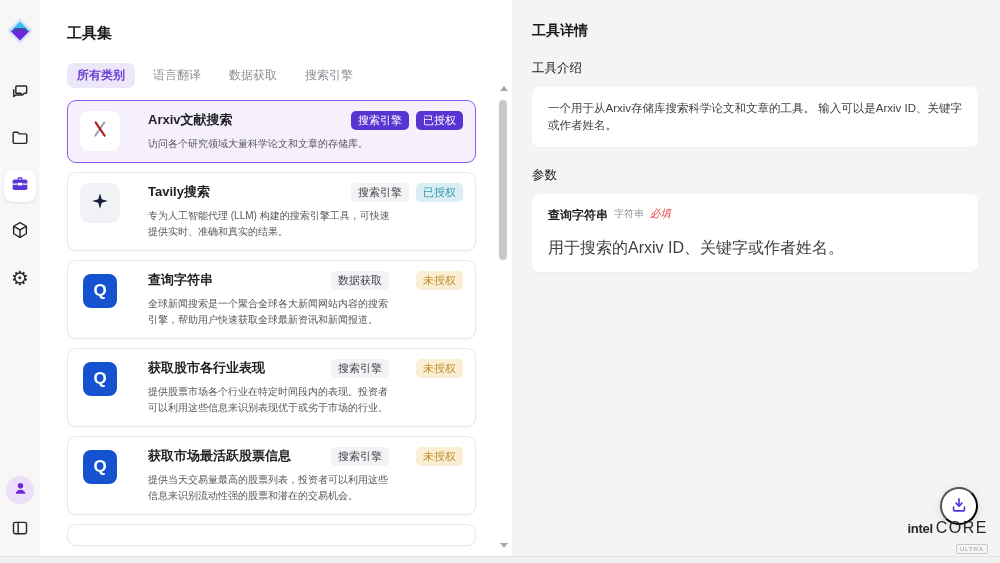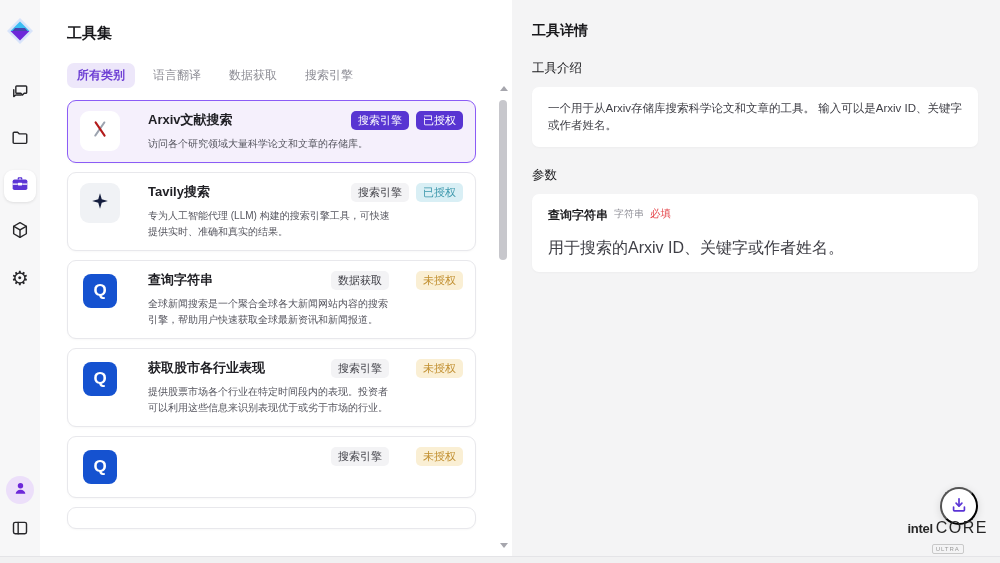--- a/index.html
+++ b/index.html
@@ -61,28 +61,28 @@
   .detail-panel { position:absolute; left:512px; top:0; width:488px; height:556px;
     background:#f4f4f5; padding:0 22px 0 20px; }
   .detail-title { margin-top:22px; font-size:14px; font-weight:700; color:#18181b; }
   .section-h { margin-top:20px; font-size:12.5px; font-weight:400; color:#18181b; }
   .white-box { margin-top:10px; background:#ffffff; border-radius:7px; padding:13px 16px;
     box-shadow:0 1px 2px rgba(0,0,0,.03); }
   .intro-text { font-size:11.5px; color:#3f3f46; line-height:17px; }
   .param-row-head { display:flex; align-items:flex-start; gap:6px; }
   .param-name { font-size:12px; font-weight:700; color:#18181b; }
   .param-type { font-size:10px; color:#8e8e96; }
-  .param-required { font-size:10.5px; color:#e5484d; }
+  .param-required { font-size:10.5px; color:#e5484d;font-style:italic; }
   .param-desc { margin-top:14px; font-size:16px; color:#3f3f46; }
 
   
   .fab { position:absolute; right:22px; bottom:38px; width:38px; height:38px; border-radius:50%;
     background:#ffffff; box-shadow:0 2px 8px rgba(0,0,0,.12); display:flex;
     align-items:center; justify-content:center; cursor:pointer; }
-  .brand { position:absolute; right:12px; bottom:8px; text-align:center; color:#262626; }
+  .brand { position:absolute; right:12px; bottom:8px; text-align:right; color:#262626; }
   .brand-line { display:flex; align-items:baseline; gap:3px; justify-content:flex-end; }
   .brand-primary { font-size:13px; font-weight:700; letter-spacing:-.3px; }
   .brand-secondary { font-size:16px; font-weight:400; letter-spacing:1.5px; text-transform:uppercase; }
   .brand-badge { display:inline-block; margin-top:1px; font-size:6px; letter-spacing:1px;
     color:#9a9a9a; border:1px solid #c9c9c9; border-radius:2px; padding:1px 3px; text-transform:uppercase; }
 
   .bottom-strip { position:absolute; left:0; right:0; top:556px; height:7px;
     background:#f1f1f2; border-top:1px solid #e4e4e7; }
 </style>
 </head>
@@ -210,20 +210,24 @@
     </div>
     <div class="badges">
       <span class="badge gray">搜索引擎</span>
       <span class="badge yellow">未授权</span>
     </div>
           </div>
           <div class="card">
     <div class="tile q">
               <span>Q</span>
             </div>
+    <div class="t-text">
+      <div class="t-title">获取市场最活跃股票信息</div>
+      <div class="t-desc">提供当天交易量最高的股票列表，投资者可以利用这些信息来识别流动性强的股票和潜在的交易机会。</div>
+    </div>
     <div class="badges">
       <span class="badge gray">搜索引擎</span>
       <span class="badge yellow">未授权</span>
     </div>
           </div>
           <div class="card">
     
     
     </div>
         </div>

